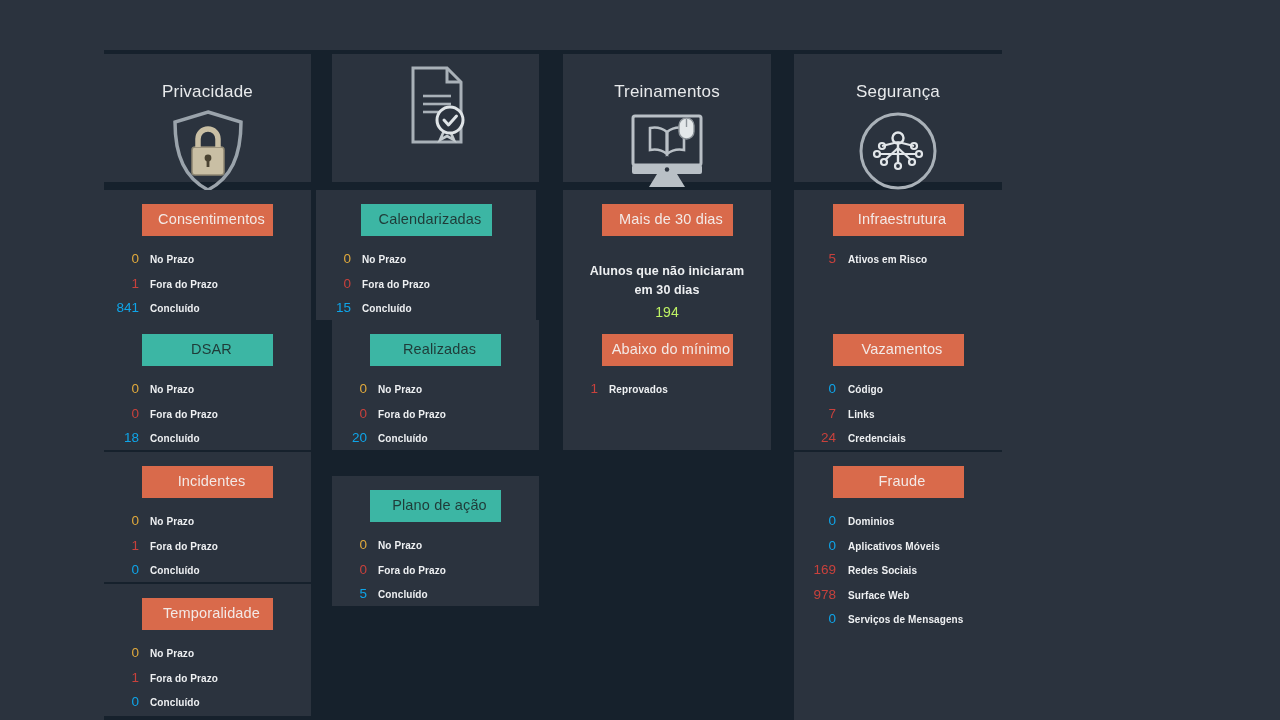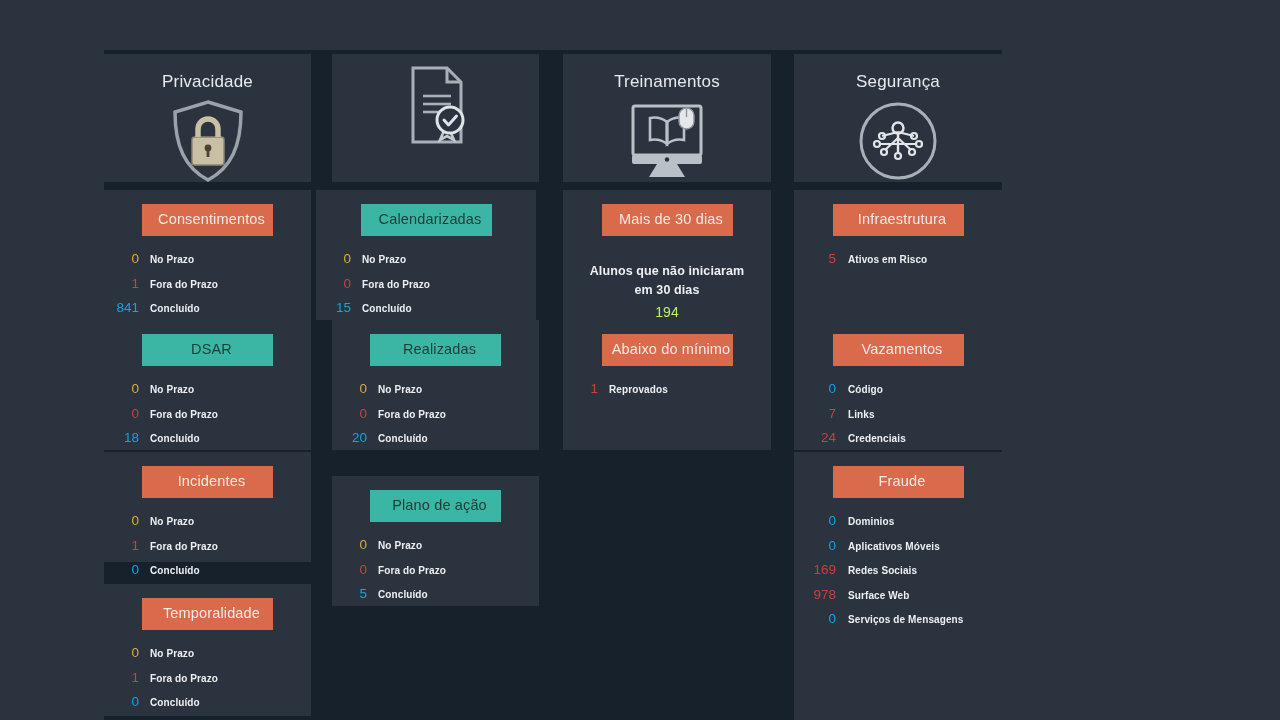--- a/index.html
+++ b/index.html
@@ -24,21 +24,21 @@
     background: #2b333e;
   }
 
   
   .hdr-title {
     text-align: center;
     color: #e8eaec;
     font-size: 17px;
     font-weight: 400;
     letter-spacing: .2px;
-    padding-top: 19px;
+    padding-top: 29px;
     line-height: 1;
   }
   .hdr-icon {
     display: flex;
     align-items: center;
     justify-content: center;
     margin-top: 8px;
   }
   .hdr-icon svg { display: block; }
 
@@ -146,21 +146,21 @@
         <div class="row">
           <span class="num n-red">0</span>
           <span class="lbl">Fora do Prazo</span>
         </div>
         <div class="row">
           <span class="num n-teal">18</span>
           <span class="lbl">Concluído</span>
         </div>
       </div>
     </div>
-    <div class="panel" style="left: 0px; top: 402px; width: 207px; height: 110px;">
+    <div class="panel" style="left: 0px; top: 402px; width: 207px; height: 130px;">
       <div class="badge orange">Incidentes</div>
       <div class="rows">
         <div class="row">
           <span class="num n-amber">0</span>
           <span class="lbl">No Prazo</span>
         </div>
         <div class="row">
           <span class="num n-red">1</span>
           <span class="lbl">Fora do Prazo</span>
         </div>

